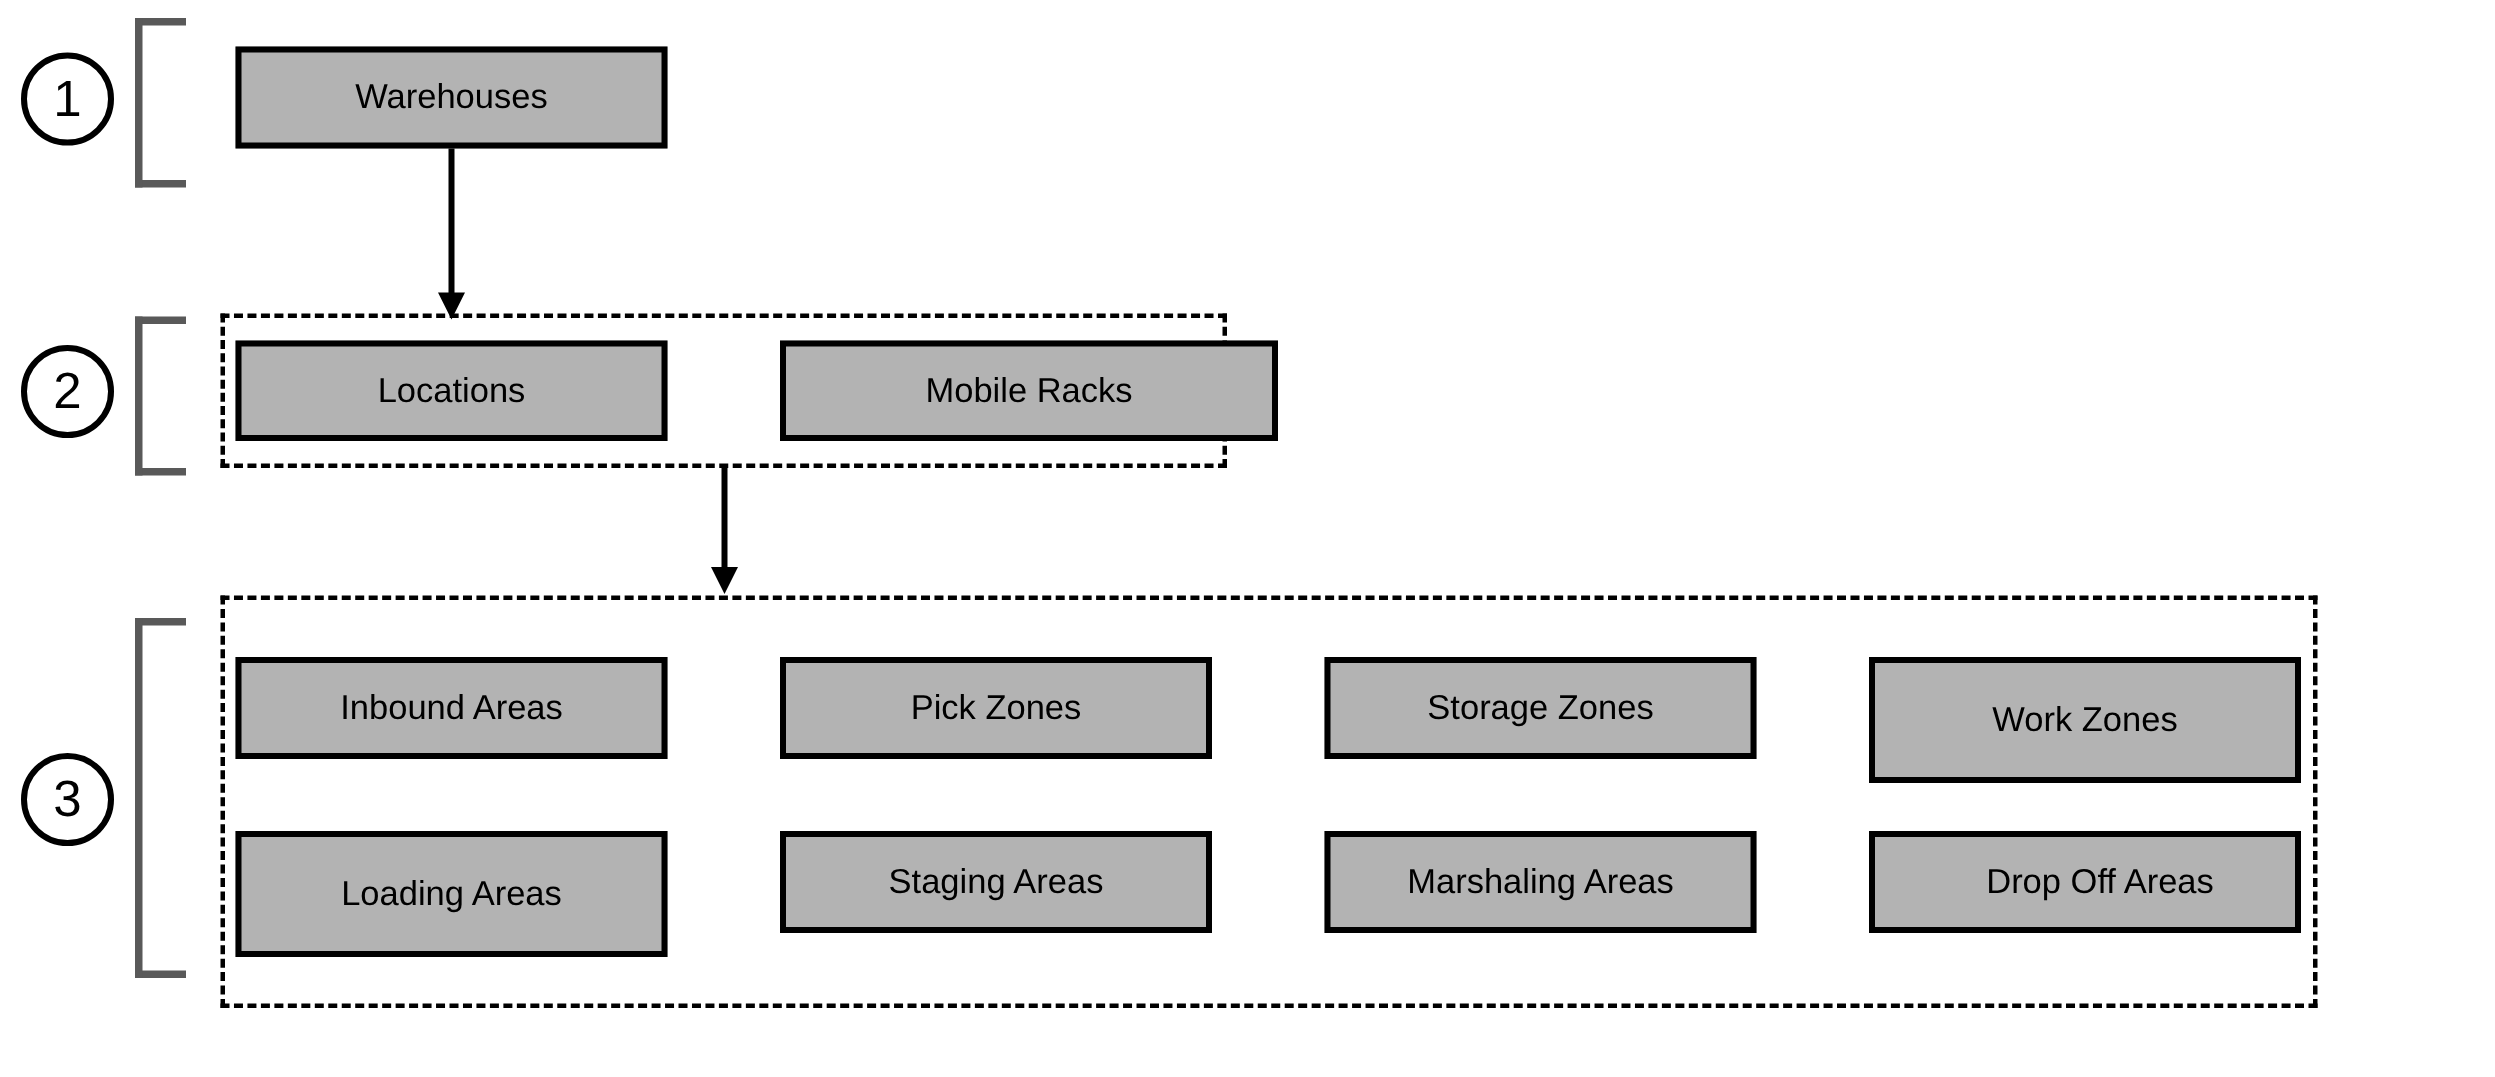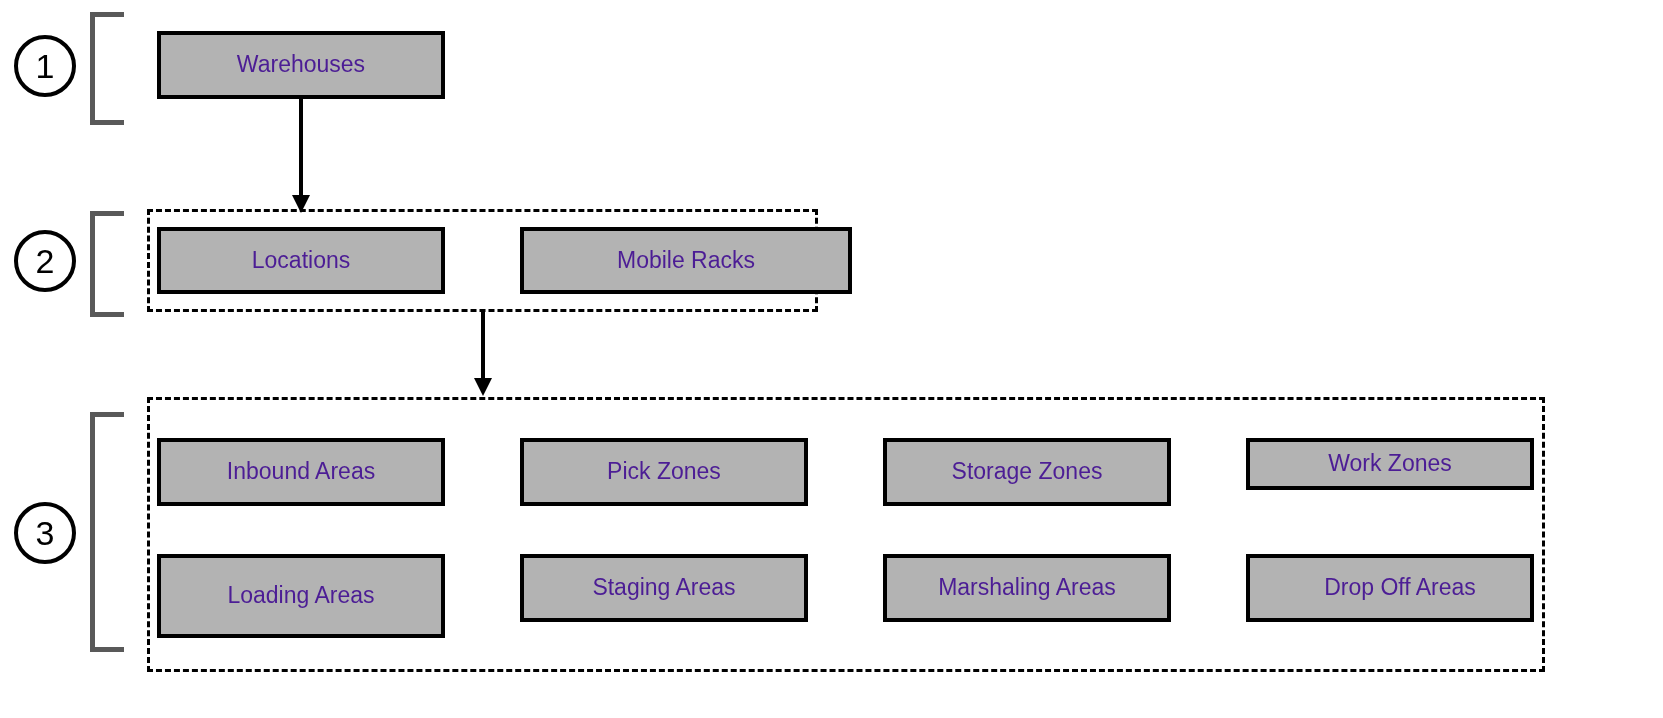--- a/index.html
+++ b/index.html
@@ -56,21 +56,21 @@
 
   
   .entity-box {
     position: absolute;
     background: #b3b3b3;
     border: 4px solid #000000;
     box-sizing: border-box;
     display: flex;
     align-items: center;
     justify-content: center;
-    color: #4c1d95;
+    color: #000000;
     font-size: 23px;
     line-height: 1.1;
     text-align: left;
     font-family: "Liberation Sans", sans-serif;
   }
 
   
   .arrow-svg {
     position: absolute;
     overflow: visible;
@@ -87,21 +87,21 @@
     <div class="level-bracket" style="left: 90px; top: 211px; width: 34px; height: 106px;"></div>
     <div class="dashed-group" style="left: 147px; top: 209px; width: 671px; height: 103px;"></div>
     <div class="entity-box" style="left: 157px; top: 227px; width: 288px; height: 67px;">Locations</div>
     <div class="entity-box" style="left: 520px; top: 227px; width: 332px; height: 67px;">Mobile Racks</div>
     <div class="level-circle" style="left: 14px; top: 502px; width: 62px; height: 62px;">3</div>
     <div class="level-bracket" style="left: 90px; top: 412px; width: 34px; height: 240px;"></div>
     <div class="dashed-group" style="left: 147px; top: 397px; width: 1398px; height: 275px;"></div>
     <div class="entity-box" style="left: 157px; top: 438px; width: 288px; height: 68px;">Inbound Areas</div>
     <div class="entity-box" style="left: 520px; top: 438px; width: 288px; height: 68px;">Pick Zones</div>
     <div class="entity-box" style="left: 883px; top: 438px; width: 288px; height: 68px;">Storage Zones</div>
-    <div class="entity-box" style="left: 1246px; top: 438px; width: 288px; height: 52px;">Work Zones</div>
+    <div class="entity-box" style="left: 1246px; top: 438px; width: 288px; height: 84px;">Work Zones</div>
     <div class="entity-box" style="left: 157px; top: 554px; width: 288px; height: 84px;">Loading Areas</div>
     <div class="entity-box" style="left: 520px; top: 554px; width: 288px; height: 68px;">Staging Areas</div>
     <div class="entity-box" style="left: 883px; top: 554px; width: 288px; height: 68px;">Marshaling Areas</div>
     <div class="entity-box" style="left: 1246px; top: 554px; width: 288px; height: 68px; padding-left: 20px;">Drop Off Areas</div>
     <svg class="arrow-svg" width="30" height="114" style="left: 286px; top: 99px;">
       <line x1="15" y1="0" x2="15" y2="98" stroke="#000000" stroke-width="4"></line>
       <polygon points="6,96 24,96 15,114" fill="#000000"></polygon>
     </svg>
     <svg class="arrow-svg" width="30" height="84" style="left: 468px; top: 312px;">
       <line x1="15" y1="0" x2="15" y2="68" stroke="#000000" stroke-width="4"></line>

